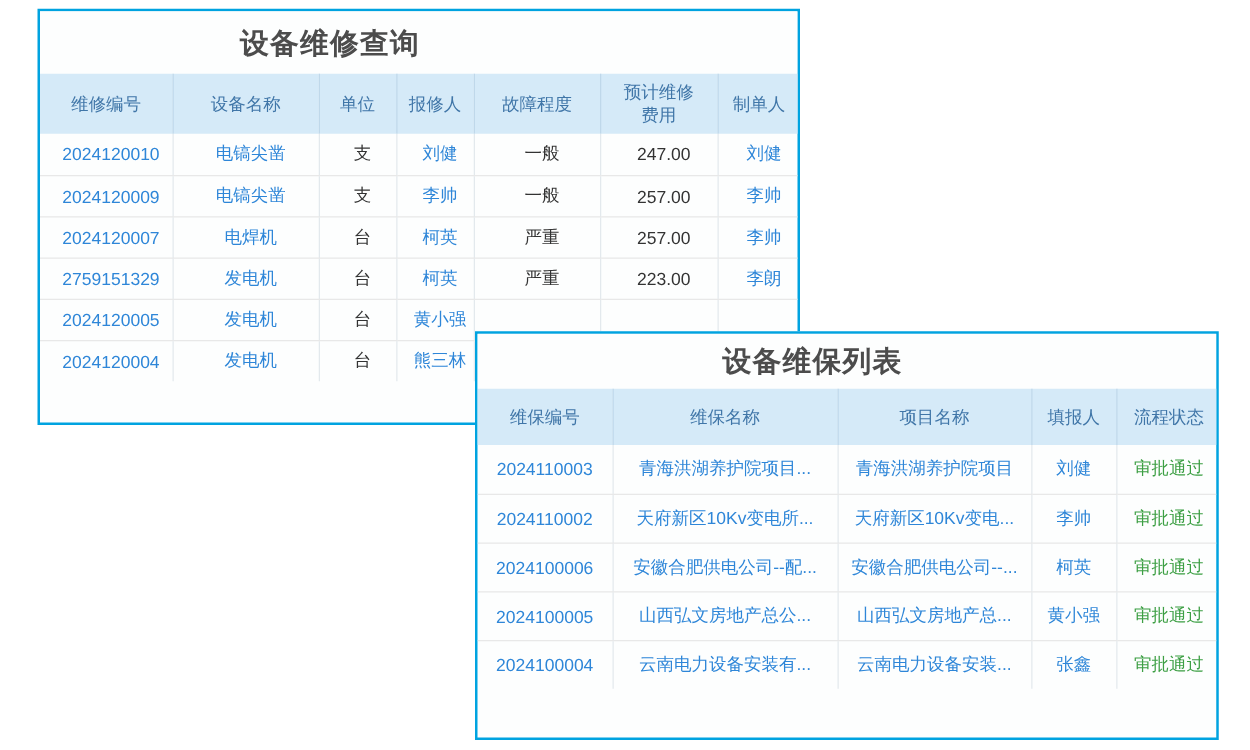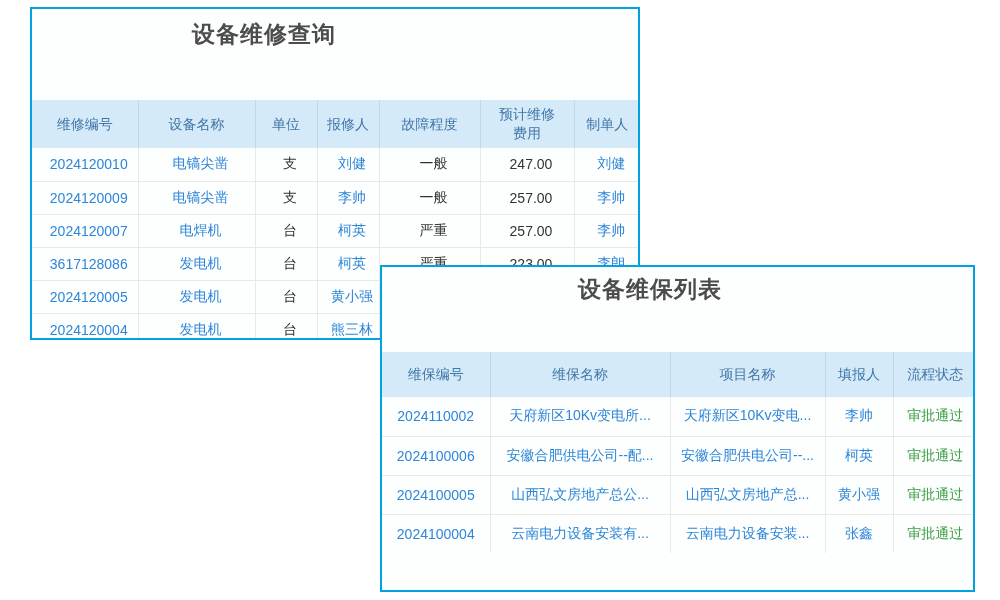--- a/index.html
+++ b/index.html
@@ -23,21 +23,20 @@
     font-weight: bold; font-size: 23px; color: #4c4c4c;
     letter-spacing: 1px;
     background: #fdfefe;
   }
   #repair-panel .panel-title { height: 50px; padding-right: 142px; }
   #maint-panel  .panel-title { height: 44px; padding-right: 55px; }
   table {
     width: 100%;
     border-collapse: collapse;
     table-layout: fixed;
-    margin-top: 41px;
   }
   th {
     background: #d5eaf8;
     color: #4076a8;
     font-weight: normal;
     font-size: 14px;
     text-align: center;
     border-right: 1px solid #bfd8ea;
     white-space: pre-line;
     line-height: 1.35;
@@ -111,21 +110,21 @@
       <tr>
         <td class="link">2024120007</td>
         <td class="link">电焊机</td>
         <td>台</td>
         <td class="link">柯英</td>
         <td>严重</td>
         <td>257.00</td>
         <td class="link">李帅</td>
       </tr>
       <tr>
-        <td class="link">3617128086</td>
+        <td class="link">2759151329</td>
         <td class="link">发电机</td>
         <td>台</td>
         <td class="link">柯英</td>
         <td>严重</td>
         <td>223.00</td>
         <td class="link">李朗</td>
       </tr>
       <tr>
         <td class="link">2024120005</td>
         <td class="link">发电机</td>
@@ -162,20 +161,27 @@
       <tr>
         <th>维保编号</th>
         <th>维保名称</th>
         <th>项目名称</th>
         <th>填报人</th>
         <th>流程状态</th>
       </tr>
     </thead>
     <tbody>
       <tr>
+        <td class="link">2024110003</td>
+        <td class="link">青海洪湖养护院项目...</td>
+        <td class="link">青海洪湖养护院项目</td>
+        <td class="link">刘健</td>
+        <td class="status">审批通过</td>
+      </tr>
+      <tr>
         <td class="link">2024110002</td>
         <td class="link">天府新区10Kv变电所...</td>
         <td class="link">天府新区10Kv变电...</td>
         <td class="link">李帅</td>
         <td class="status">审批通过</td>
       </tr>
       <tr>
         <td class="link">2024100006</td>
         <td class="link">安徽合肥供电公司--配...</td>
         <td class="link">安徽合肥供电公司--...</td>

